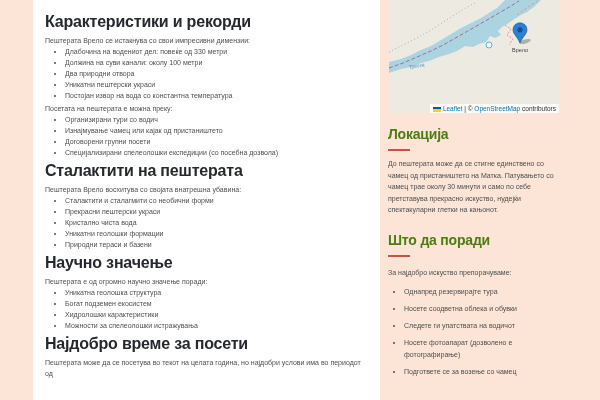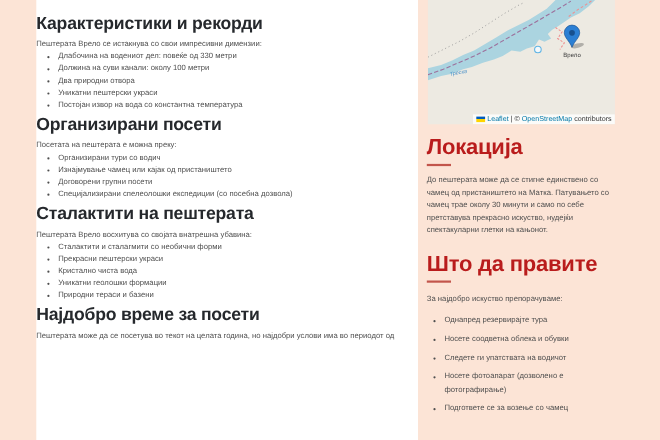--- a/index.html
+++ b/index.html
@@ -8,21 +8,21 @@
     background:#fce4d6;
     font-family:"Liberation Sans", sans-serif;
     position:relative;
   }
 
   
   .content-panel {
     position:absolute; left:33px; top:0;
     width:347px; height:400px;
     background:#ffffff;
-    padding:12px 14px 0 0;
+    padding:12px 14px 0 12px;
     overflow:hidden;
   }
   .content-panel h2 {
     color:#25282c;
     font-size:16px; line-height:19px; font-weight:700;
     letter-spacing:-0.2px;
     margin:3px 0 4px;
   }
   .content-panel section:first-child h2 { margin-top:0; }
   .content-panel p {
@@ -57,21 +57,21 @@
     color:#333; white-space:nowrap;
   }
   .attribution span, .attribution a { white-space:pre; }
   .attribution a { color:#0078a8; text-decoration:none; cursor:pointer; }
   .flag {
     display:inline-block; width:8px; height:5px;
     vertical-align:-0.5px; margin-right:2px;
     background:linear-gradient(#005bbb 50%, #ffd500 50%);
   }
   .sidebar h2 {
-    color:#b91c1c; font-size:20px; line-height:20px;
+    color:#4d7c0f; font-size:14px; line-height:20px;
     font-weight:700; letter-spacing:-0.2px;
     margin-top:11px;
   }
   .sidebar section.todo h2 { margin-top:14px; }
   .accent-bar { width:22px; height:2px; background:#c2554b; margin-top:5px; }
   .sidebar p {
     font-size:7px; line-height:11.5px; color:#4e4e4e; width:168px;
   }
   .loc-paragraph { margin-top:7px; }
   .todo-intro { margin-top:10px; }
@@ -93,21 +93,20 @@
     <ul>
       <li>Длабочина на водениот дел: повеќе од 330 метри</li>
       <li>Должина на суви канали: околу 100 метри</li>
       <li>Два природни отвора</li>
       <li>Уникатни пештерски украси</li>
       <li>Постојан извор на вода со константна температура</li>
     </ul>
   </section>
 
   <section>
-    <h2>Организирани посети</h2>
     <p>Посетата на пештерата е можна преку:</p>
     <ul>
       <li>Организирани тури со водич</li>
       <li>Изнајмување чамец или кајак од пристаништето</li>
       <li>Договорени групни посети</li>
       <li>Специјализирани спелеолошки експедиции (со посебна дозвола)</li>
     </ul>
   </section>
 
   <section>
@@ -115,20 +114,30 @@
     <p>Пештерата Врело восхитува со својата внатрешна убавина:</p>
     <ul>
       <li>Сталактити и сталагмити со необични форми</li>
       <li>Прекрасни пештерски украси</li>
       <li>Кристално чиста вода</li>
       <li>Уникатни геолошки формации</li>
       <li>Природни тераси и базени</li>
     </ul>
   </section>
 
+  <section>
+    <h2>Научно значење</h2>
+    <p>Пештерата е од огромно научно значење поради:</p>
+    <ul>
+      <li>Уникатна геолошка структура</li>
+      <li>Богат подземен екосистем</li>
+      <li>Хидролошки карактеристики</li>
+      <li>Можности за спелеолошки истражувања</li>
+    </ul>
+  </section>
 
   <section>
     <h2>Најдобро време за посети</h2>
     <p>Пештерата може да се посетува во текот на целата година, но најдобри услови има во периодот од</p>
   </section>
 
 </main>
 
 <aside class="sidebar">
 
@@ -163,21 +172,21 @@
     </div>
   </div>
 
   <section class="location">
     <h2>Локација</h2>
     <div class="accent-bar"></div>
     <p class="loc-paragraph">До пештерата може да се стигне единствено со чамец од пристаништето на Матка. Патувањето со чамец трае околу 30 минути и само по себе претставува прекрасно искуство, нудејќи спектакуларни глетки на кањонот.</p>
   </section>
 
   <section class="todo">
-    <h2>Што да правите</h2>
+    <h2>Што да поради</h2>
     <div class="accent-bar"></div>
     <p class="todo-intro">За најдобро искуство препорачуваме:</p>
     <ul>
       <li>Однапред резервирајте тура</li>
       <li>Носете соодветна облека и обувки</li>
       <li>Следете ги упатствата на водичот</li>
       <li>Носете фотоапарат (дозволено е фотографирање)</li>
       <li>Подгответе се за возење со чамец</li>
     </ul>
   </section>

